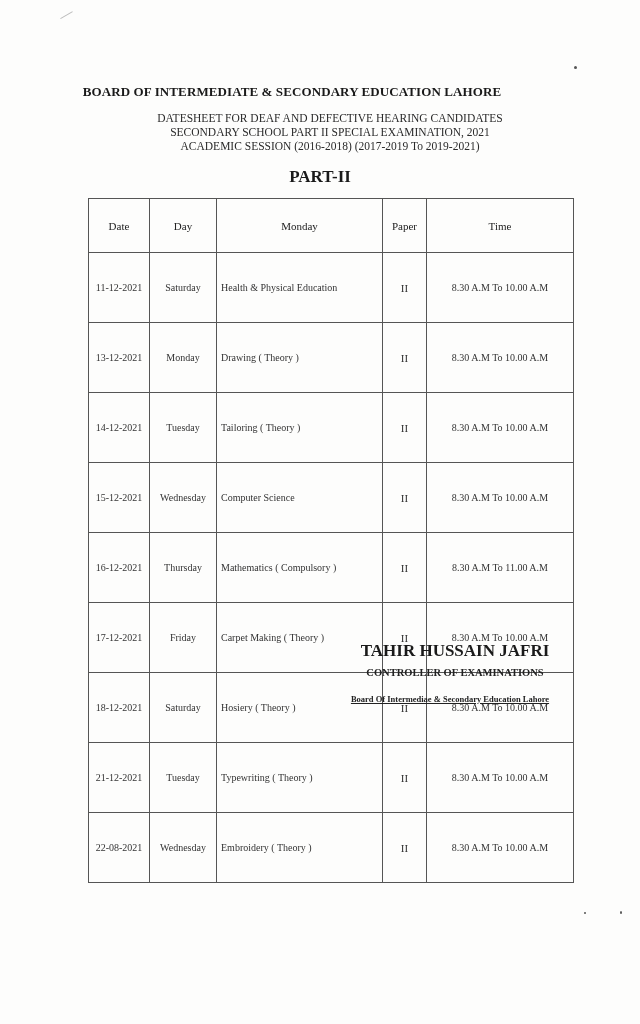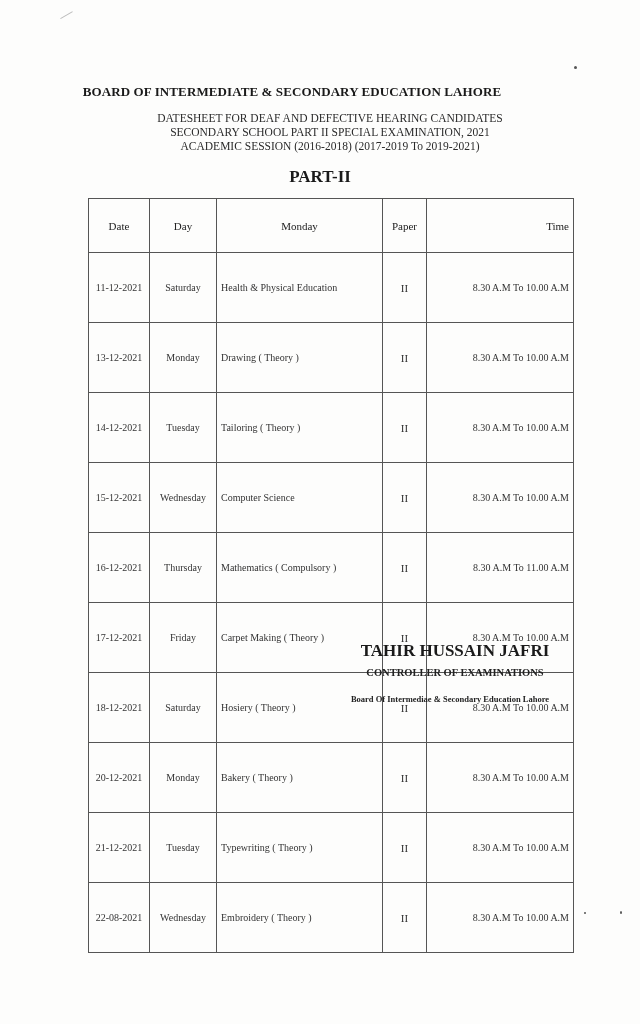--- a/index.html
+++ b/index.html
@@ -40,32 +40,32 @@
     vertical-align: middle;
   }
   table.ds th {
     font-weight: normal; font-size: 11px; height: 19px; color: #222;
   }
   table.ds td { height: 35px; }
   .c-date { width: 52px; text-align: center; }
   .c-day { width: 58px; text-align: center; }
   .c-subj { width: 157px; text-align: left; }
   .c-paper { width: 35px; text-align: center; font-size: 11px; }
-  .c-time { text-align: right; }
+  .c-time { text-align: center; }
   .sig-name {
     position: absolute; top: 641px; left: 330px; width: 250px;
     text-align: center; font-weight: bold; font-size: 17px; color: #1a1a1a;
   }
   .sig-role {
     position: absolute; top: 667px; left: 330px; width: 250px;
     text-align: center; font-weight: bold; font-size: 10.5px; color: #222;
   }
   .sig-org {
     position: absolute; top: 694px; left: 320px; width: 260px;
-    text-align: center; font-weight: bold; font-size: 8.5px; color: #222;
+    text-align: center; font-weight: bold; font-size: 8.5px; color: #222; text-decoration: underline;
   }
   .speck { position: absolute; background: #555; border-radius: 50%; }
   .scribble {
     position: absolute; top: 14px; left: 62px; width: 14px; height: 10px;
     border-top: 1px solid #bbb; transform: rotate(-30deg);
   }
 </style>
 </head>
 <body>
 
@@ -135,27 +135,20 @@
           <td class="c-time">8.30 A.M  To  10.00 A.M</td>
         </tr>
         <tr>
           <td class="c-date">18-12-2021</td>
           <td class="c-day">Saturday</td>
           <td class="c-subj">Hosiery ( Theory )</td>
           <td class="c-paper">II</td>
           <td class="c-time">8.30 A.M  To  10.00 A.M</td>
         </tr>
         <tr>
-          <td class="c-date">20-12-2021</td>
-          <td class="c-day">Monday</td>
-          <td class="c-subj">Bakery ( Theory )</td>
-          <td class="c-paper">II</td>
-          <td class="c-time">8.30 A.M  To  10.00 A.M</td>
-        </tr>
-        <tr>
           <td class="c-date">21-12-2021</td>
           <td class="c-day">Tuesday</td>
           <td class="c-subj">Typewriting ( Theory )</td>
           <td class="c-paper">II</td>
           <td class="c-time">8.30 A.M  To  10.00 A.M</td>
         </tr>
         <tr>
           <td class="c-date">22-08-2021</td>
           <td class="c-day">Wednesday</td>
           <td class="c-subj">Embroidery ( Theory )</td>

